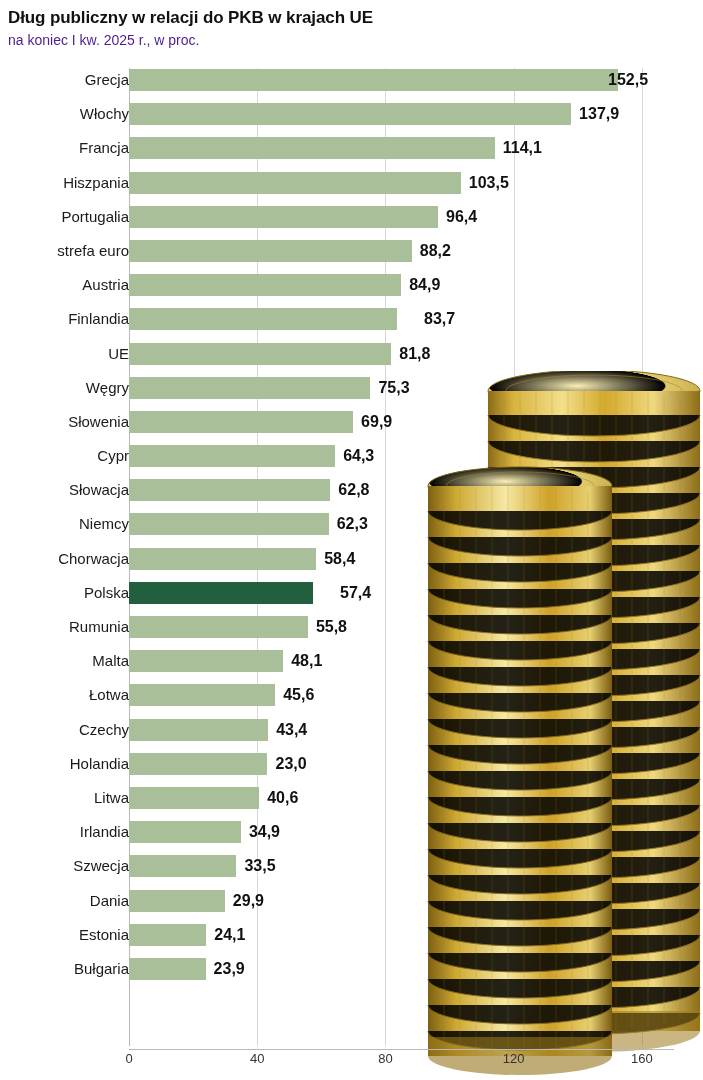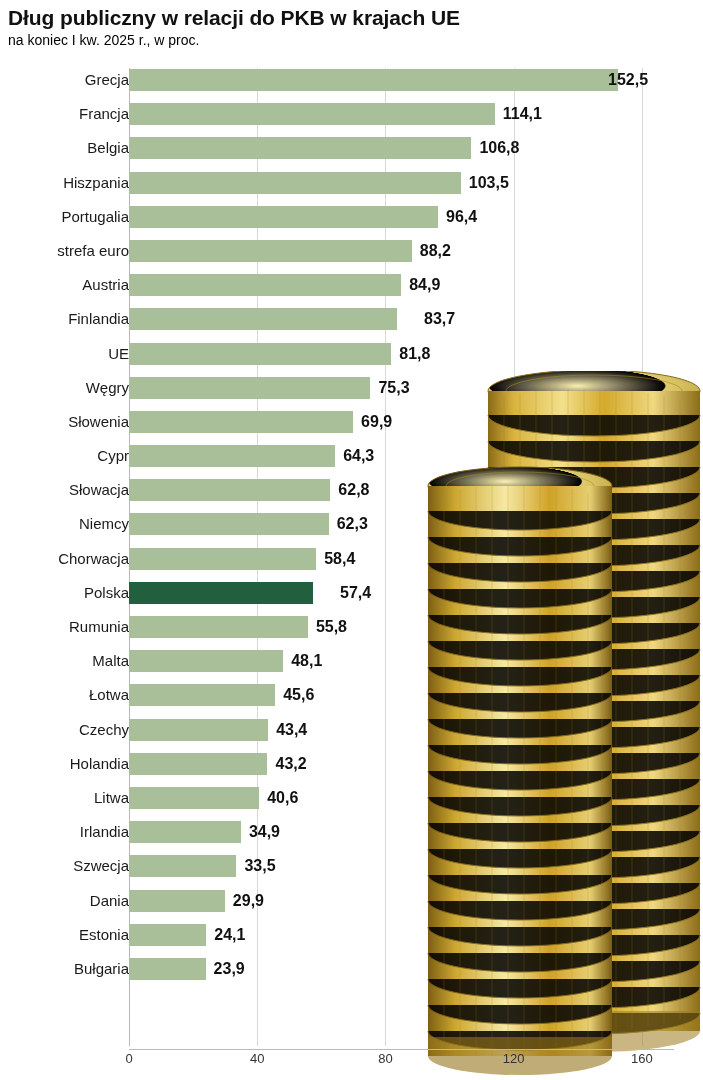--- a/index.html
+++ b/index.html
@@ -20,30 +20,30 @@
     width: 703px;
     height: 1080px;
   }
   .header {
     position: absolute;
     left: 8px;
     top: 8px;
     width: 690px;
   }
   .title {
-    font-size: 21px;
+    font-size: 17px;
     font-weight: bold;
     color: #111111;
     letter-spacing: -0.1px;
     line-height: 20px;
     margin: 0;
   }
   .subtitle {
     font-size: 14px;
-    color: #000000;
+    color: #4c1d95;
     line-height: 20px;
     margin: 2px 0 2px 0;
   }
 
   
   .plot {
     position: absolute;
     left: 0;
     top: 63px;
     width: 703px;
@@ -280,30 +280,30 @@
       </g>
     </svg>
 
     <div class="rows">
         <div class="row">
           <div class="label">Grecja</div>
           <div class="bar" style="width: 488.897px;"></div>
           <div class="value" style="left: 608px;">152,5</div>
         </div>
         <div class="row">
+          <div class="label">Włochy</div>
+          <div class="bar" style="width: 442.091px;"></div>
+          <div class="value" style="left: 579.091px;">137,9</div>
+        </div>
+        <div class="row">
           <div class="label">Francja</div>
           <div class="bar" style="width: 365.791px;"></div>
           <div class="value" style="left: 502.791px;">114,1</div>
         </div>
         <div class="row">
-          <div class="label">Belgia</div>
-          <div class="bar" style="width: 342.388px;"></div>
-          <div class="value" style="left: 479.388px;">106,8</div>
-        </div>
-        <div class="row">
           <div class="label">Hiszpania</div>
           <div class="bar" style="width: 331.809px;"></div>
           <div class="value" style="left: 468.809px;">103,5</div>
         </div>
         <div class="row">
           <div class="label">Portugalia</div>
           <div class="bar" style="width: 309.047px;"></div>
           <div class="value" style="left: 446.047px;">96,4</div>
         </div>
         <div class="row">
@@ -377,21 +377,21 @@
           <div class="value" style="left: 283.188px;">45,6</div>
         </div>
         <div class="row">
           <div class="label">Czechy</div>
           <div class="bar" style="width: 139.135px;"></div>
           <div class="value" style="left: 276.135px;">43,4</div>
         </div>
         <div class="row">
           <div class="label">Holandia</div>
           <div class="bar" style="width: 138.494px;"></div>
-          <div class="value" style="left: 275.494px;">43,2</div>
+          <div class="value" style="left: 275.494px;">23,0</div>
         </div>
         <div class="row">
           <div class="label">Litwa</div>
           <div class="bar" style="width: 130.159px;"></div>
           <div class="value" style="left: 267.159px;">40,6</div>
         </div>
         <div class="row">
           <div class="label">Irlandia</div>
           <div class="bar" style="width: 111.885px;"></div>
           <div class="value" style="left: 248.885px;">34,9</div>

